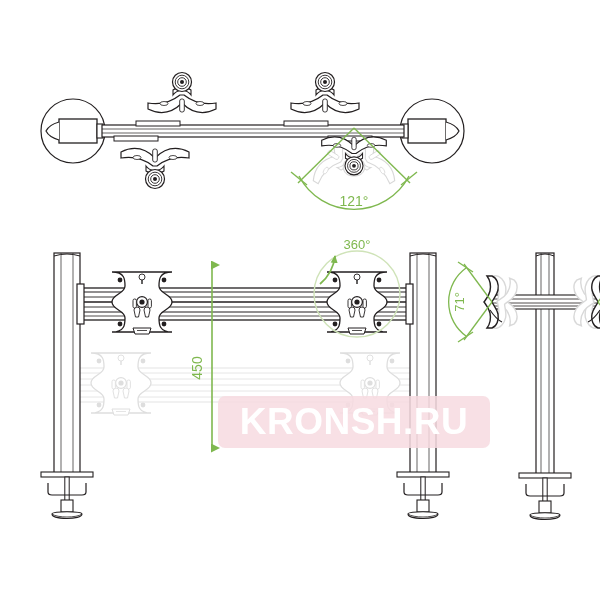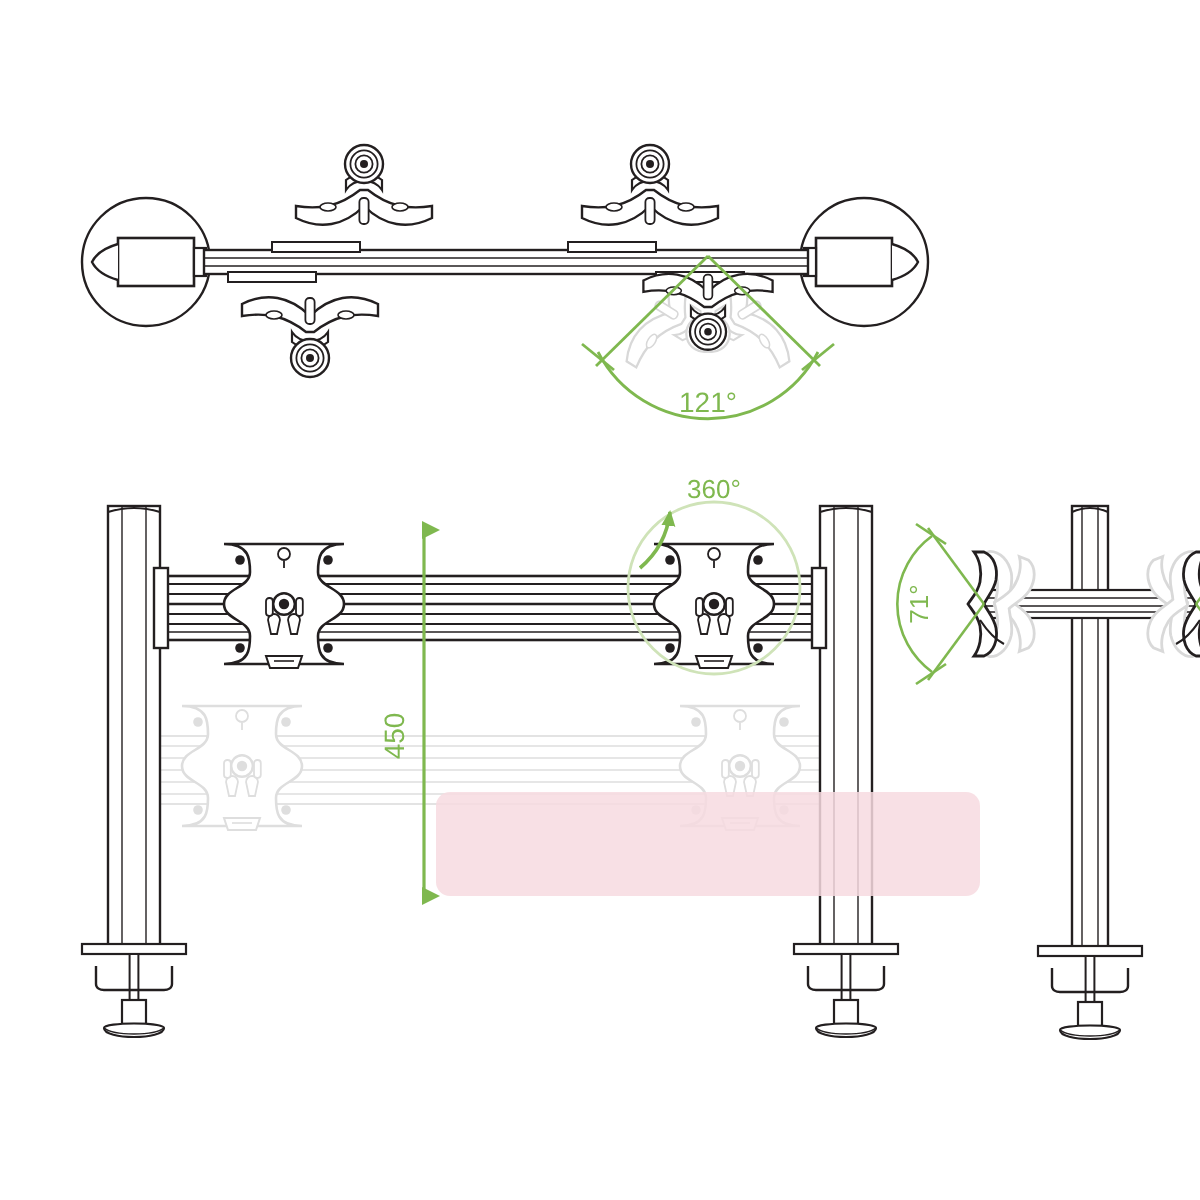--- a/index.html
+++ b/index.html
@@ -265,13 +265,14 @@
         <line x1="562" y1="302" x2="590" y2="264"></line>
         <line x1="562" y1="302" x2="590" y2="340"></line>
         <line x1="596" y1="262" x2="581" y2="272"></line>
         <line x1="596" y1="342" x2="581" y2="332"></line>
       </g>
       <text x="0" y="0" transform="translate(590,302) rotate(90)" text-anchor="middle" font-size="13" fill="#7fb84f" font-family="Liberation Sans, DejaVu Sans, sans-serif">71°</text>
     </g>
   </svg>
 
   <div class="wm-band"></div>
+  <div class="wm-text">KRONSH.RU</div>
 </div>
 
 </body></html>

